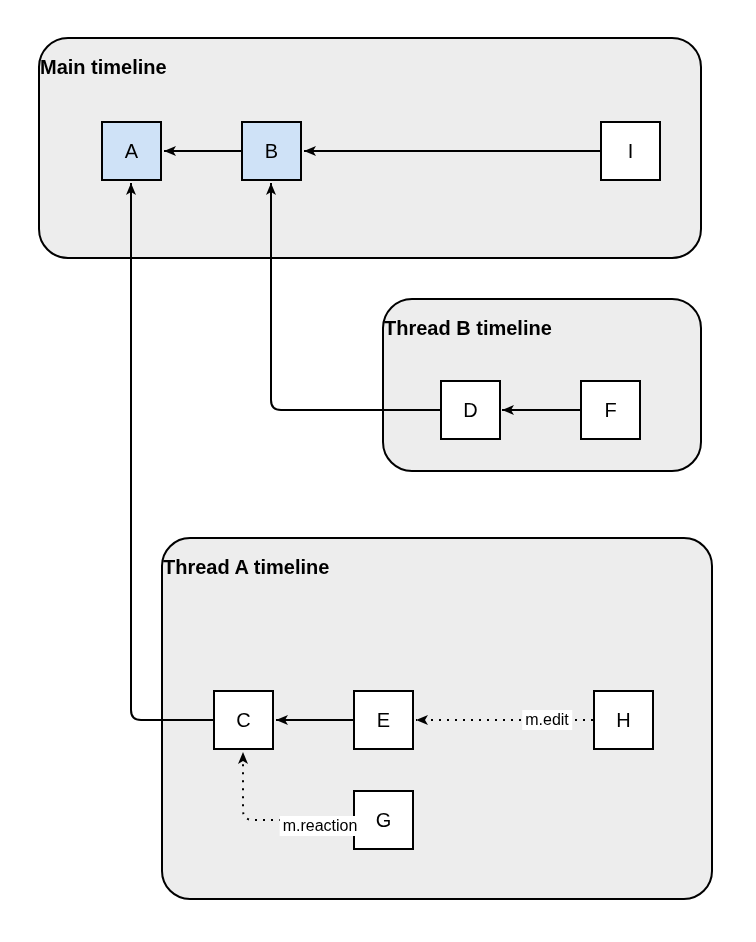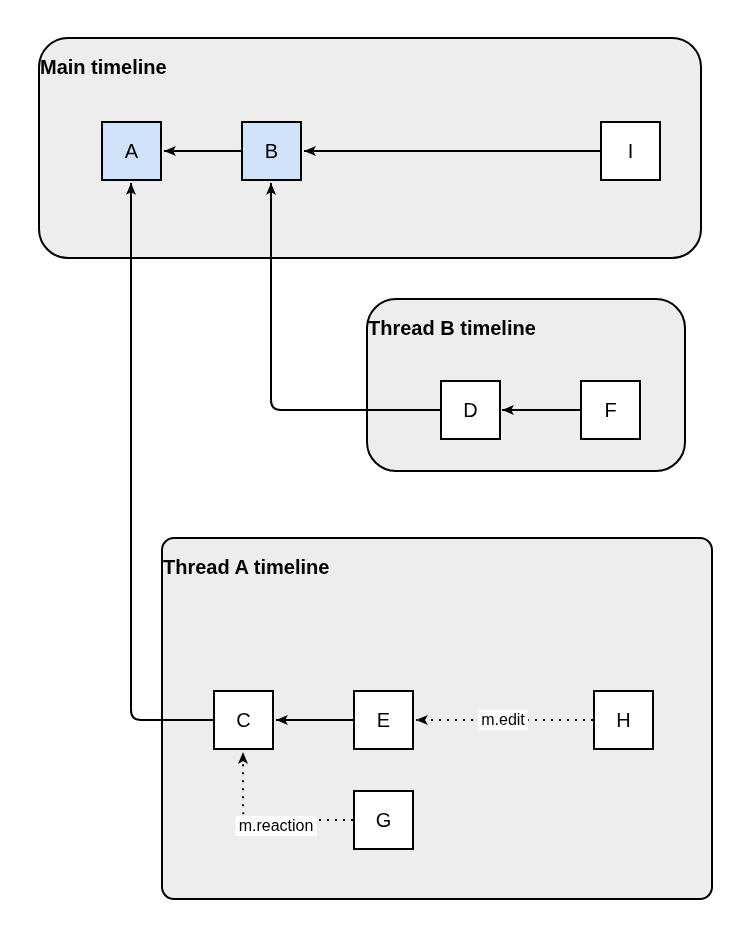--- a/index.html
+++ b/index.html
@@ -16,21 +16,21 @@
     overflow: hidden;
   }
   .container {
     position: absolute;
     background: #ededed;
     border: 2px solid #000000;
     border-radius: 30px;
     box-sizing: border-box;
     z-index: 1;
   }
-  .container.thread-a { border-radius: 13px; }
+  .container.thread-a { border-radius: 29px; }
   .container-title {
     text-align: left;
     font-weight: bold;
     font-size: 20px;
     color: #000000;
     padding-top: 17px;
   }
   svg.edge-layer {
     position: absolute;
     left: 0; top: 0;
@@ -55,32 +55,33 @@
   .node.highlight { background: #cfe2f7; }
   .edge-label {
     position: absolute;
     transform: translate(-50%, -50%);
     background: #ffffff;
     font-size: 16px;
     color: #000000;
     padding: 1px 3px;
     white-space: nowrap;
     z-index: 4;
+    margin-left: 44px;
   }
 </style>
 </head>
 <body>
 
 <div class="canvas">
 
   <div class="container" style="left:38px; top:37px; width:664px; height:222px;">
     <div class="container-title">Main timeline</div>
   </div>
 
-  <div class="container" style="left:366px; top:298px; width:320px; height:174px;">
+  <div class="container" style="left:382px; top:298px; width:320px; height:174px;">
     <div class="container-title">Thread B timeline</div>
   </div>
 
   <div class="container thread-a" style="left:161px; top:537px; width:552px; height:363px;">
     <div class="container-title">Thread A timeline</div>
   </div>
 
   <svg class="edge-layer" viewBox="0 0 756 942" xmlns="http://www.w3.org/2000/svg">
     <defs>
       <marker id="arrow" viewBox="0 0 13 11" refX="12.5" refY="5.5" markerWidth="13" markerHeight="11" orient="auto" markerUnits="userSpaceOnUse">

